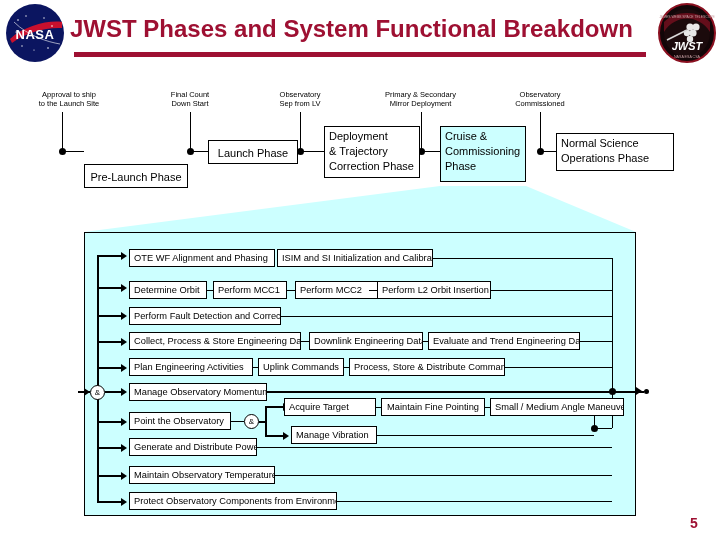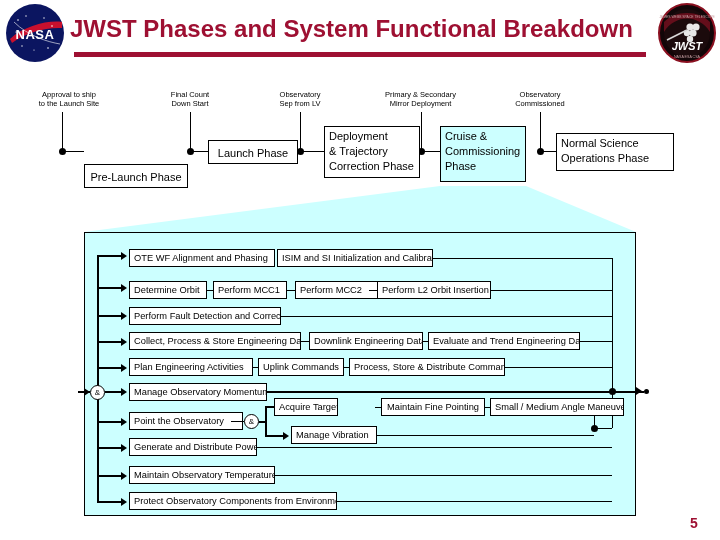--- a/index.html
+++ b/index.html
@@ -210,30 +210,30 @@
   <div class="arrow" style="left:121px;top:388px;"></div>
   <div class="fbox" style="left:129px;top:383px;width:138px;">Manage Observatory Momentum</div>
   <div class="thick-h" style="left:267px;top:391px;width:345px;"></div>
   <div class="dot" style="left:609px;top:388px;"></div>
   <div class="thick-h" style="left:612px;top:391px;width:32px;"></div>
   <div class="arrow" style="left:636px;top:387px;"></div>
   <div class="dot sm" style="left:644px;top:389px;"></div>
 
   <div class="thick-h" style="left:97px;top:421px;width:26px;"></div>
   <div class="arrow" style="left:121px;top:418px;"></div>
-  <div class="fbox" style="left:129px;top:412px;width:114px;">Point the Observatory</div>
+  <div class="fbox" style="left:129px;top:412px;width:102px;">Point the Observatory</div>
   <div class="hline" style="left:231px;top:421px;width:13px;"></div>
   <div class="andnode" style="left:244px;top:414px;">&amp;</div>
 
   <div class="thick-v" style="left:265px;top:406px;width:2px;height:30px;"></div>
   <div class="thick-h" style="left:259px;top:421px;width:8px;"></div>
 
   <div class="thick-h" style="left:265px;top:406px;width:20px;"></div>
   <div class="arrow" style="left:283px;top:403px;"></div>
-  <div class="fbox" style="left:274px;top:398px;width:64px;">Acquire Target</div>
+  <div class="fbox" style="left:284px;top:398px;width:92px;">Acquire Target</div>
   <div class="hline" style="left:375px;top:407px;width:6px;"></div>
   <div class="fbox" style="left:381px;top:398px;width:104px;text-align:center;">Maintain Fine Pointing</div>
   <div class="hline" style="left:485px;top:407px;width:5px;"></div>
   <div class="fbox" style="left:490px;top:398px;width:134px;">Small / Medium Angle Maneuver</div>
   <div class="vline" style="left:594px;top:416px;height:12px;"></div>
 
   <div class="thick-h" style="left:265px;top:435px;width:20px;"></div>
   <div class="arrow" style="left:283px;top:432px;"></div>
   <div class="fbox" style="left:291px;top:426px;width:86px;">Manage Vibration</div>
   <div class="hline" style="left:377px;top:435px;width:217px;"></div>

